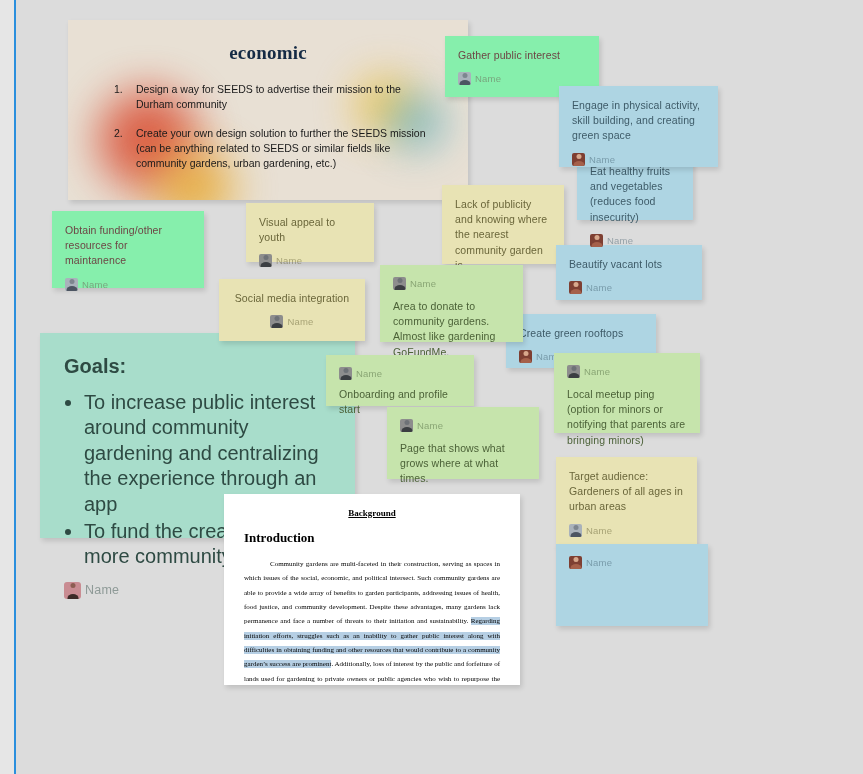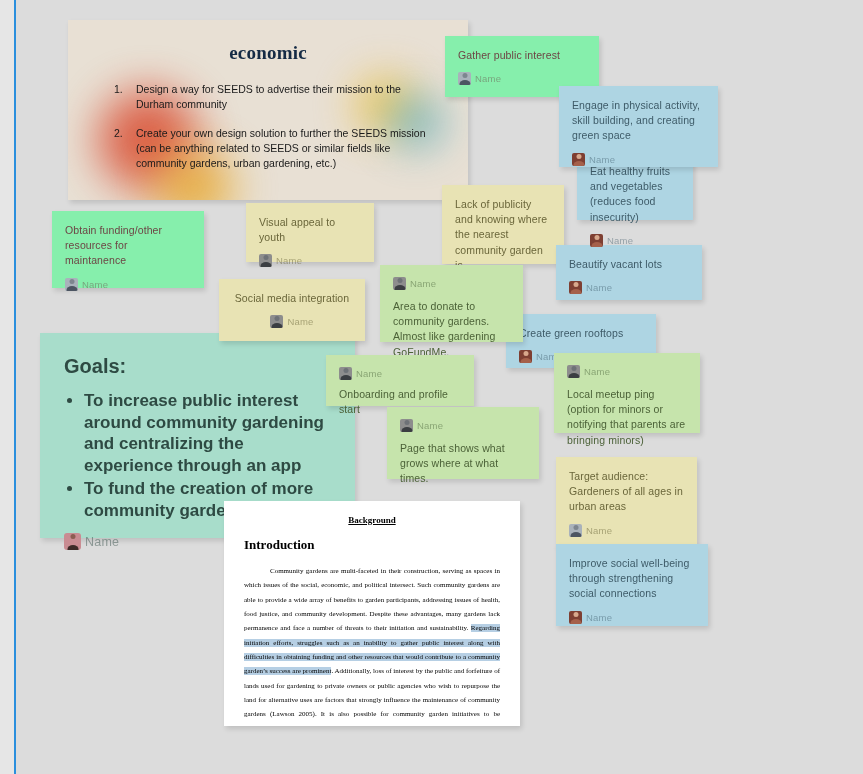--- a/index.html
+++ b/index.html
@@ -179,22 +179,22 @@
     font-weight: bold;
     color: #2e4a43;
     margin: 0 0 12px 0;
   }
   .goals-list {
     margin: 0 0 10px 0;
     padding-left: 20px;
     flex: 1 1 auto;
   }
   .goals-list li {
-    font-size: 17px;
-    font-weight: bold;
+    font-size: 20px;
+    font-weight: normal;
     line-height: 1.27;
     color: #2e4a43;
     margin-bottom: 2px;
   }
   #note-goals .author-name { font-size: 12.5px; color: rgba(46,74,67,0.45); }
   #note-goals .avatar { width: 17px; height: 17px; border-radius: 3px; }
 
   
   #doc-background {
     background: #ffffff;
@@ -368,26 +368,25 @@
 
   <div class="card note yellow" style="left:540px; top:457px; width:141px; height:90px; z-index:10;">
     <div class="note-text">Target audience: Gardeners of all ages in urban areas</div>
     <div class="author">
       <span class="avatar a-slate"></span>
       <span class="author-name">Name</span>
     </div>
   </div>
 
   <div class="card note blue" style="left:540px; top:544px; width:152px; height:82px; z-index:10;">
-    <div class="note-text">Improve social well-being through strengthening social connections</div>
-    <div class="author">
-      <span class="avatar a-brick"></span>
-      <span class="author-name">Name</span>
-    </div>
-  </div>
-
-  <div class="card clip" id="doc-background" style="left:208px; top:494px; width:296px; height:225px; z-index:20;margin-top:7px;">
+    <div class="author">
+      <span class="avatar a-brick"></span>
+      <span class="author-name">Name</span>
+    </div>
+  </div>
+
+  <div class="card clip" id="doc-background" style="left:208px; top:494px; width:296px; height:191px; z-index:20;">
     <div class="doc-title">Background</div>
     <div class="doc-heading">Introduction</div>
     <p class="doc-body"><span>Community gardens are multi-faceted in their construction, serving as spaces in which issues of the social, economic, and political intersect. Such community gardens are able to provide a wide array of benefits to garden participants, addressing issues of health, food justice, and community development. Despite these advantages, many gardens lack permanence and face a number of threats to their initiation and sustainability. </span><span class="hl">Regarding initiation efforts, struggles such as an inability to gather public interest along with difficulties in obtaining funding and other resources that would contribute to a community garden’s success are prominent</span><span>. Additionally, loss of interest by the public and forfeiture of lands used for gardening to private owners or public agencies who wish to repurpose the land for alternative uses are factors that strongly influence the maintenance of community gardens (Lawson 2005). It is also possible for community garden initiatives to be jeopardized by internal discord surrounding issues of</span></p>
   </div>
 
 </div>
 
 </body></html>

